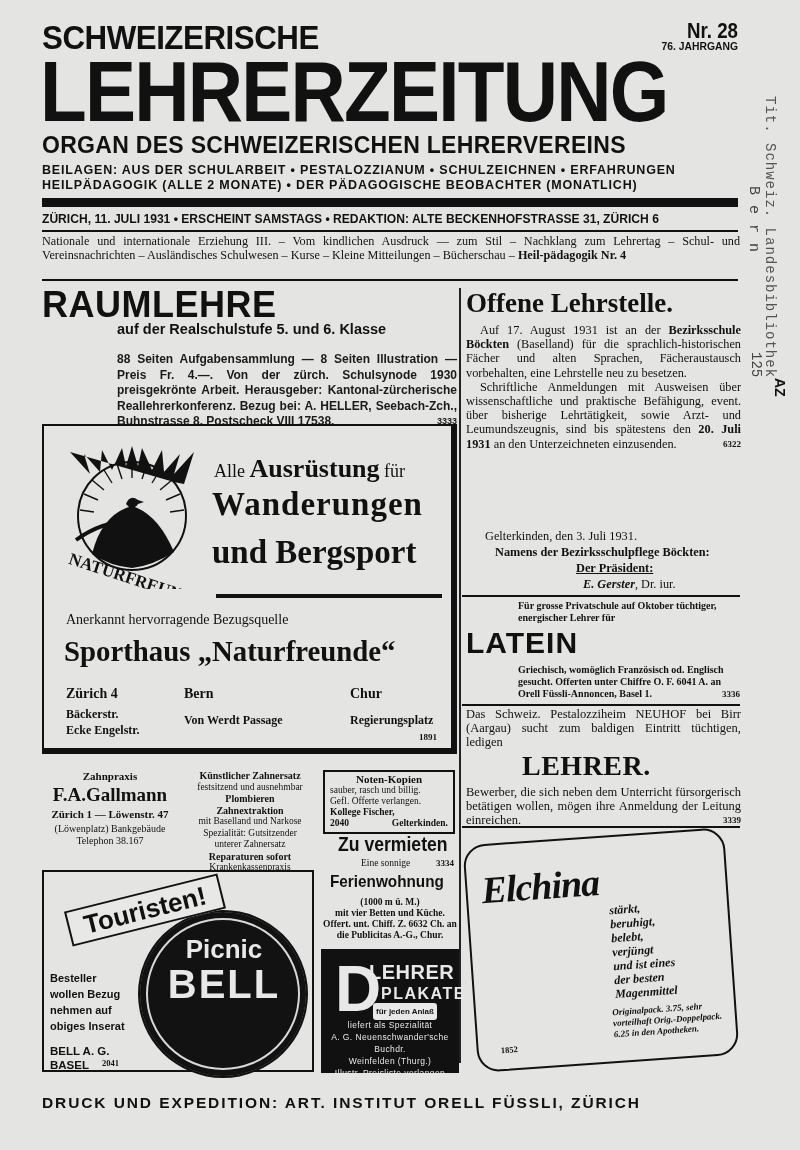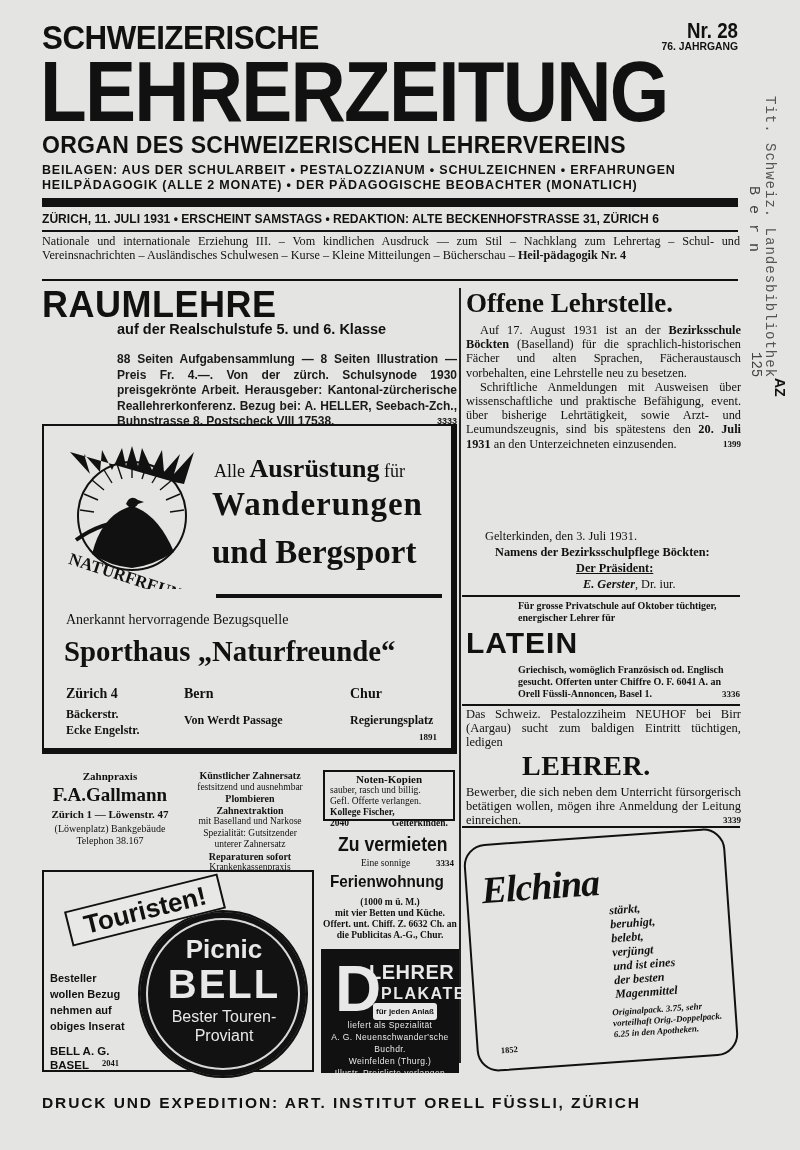--- a/index.html
+++ b/index.html
@@ -77,21 +77,21 @@
   #rule-r3 { left: 462px; top: 826px; width: 278px; height: 1.5px; background: #111; }
 
   
   #gal { left: 42px; top: 770px; width: 136px; text-align: center; }
   #gal .l1 { font-size: 11px; font-weight: bold; }
   #gal .l2 { font-size: 19px; font-weight: 900; margin-top: 2px; }
   #gal .l3 { font-size: 11px; font-weight: bold; margin-top: 2px; }
   #gal .l4 { font-size: 10px; margin-top: 3px; line-height: 12px; }
   #zahn { left: 182px; top: 770px; width: 136px; text-align: center; font-size: 9.5px; line-height: 11.5px; }
   #zahn .bb { font-weight: 900; font-size: 10px; }
-  #noten { left: 323px; top: 770px; width: 132px; height: 51px; border: 2px solid #111; padding: 2px 5px; font-size: 9.5px; line-height: 11px; }
+  #noten { left: 323px; top: 770px; width: 132px; height: 64px; border: 2px solid #111; padding: 2px 5px; font-size: 9.5px; line-height: 11px; }
   #noten .t { font-weight: 900; font-size: 11px; text-align: center; }
   #noten .row { display: flex; justify-content: space-between; font-weight: bold; }
   #zv-title { left: 338px; top: 833px; font-size: 20px; font-weight: bold; transform: scaleX(0.88); transform-origin: left top; }
   #zv-eine { left: 361px; top: 858px; font-size: 9.5px; }
   #zv-ref { left: 436px; top: 858px; font-size: 9px; font-weight: bold; }
   #zv-fer { left: 330px; top: 872px; font-size: 17px; font-weight: bold; transform: scaleX(0.9); transform-origin: left top; white-space: nowrap; }
   #zv-body { left: 322px; top: 897px; width: 136px; text-align: center; font-size: 9.5px; line-height: 11px; font-weight: bold; }
 
   
   #bell-box { left: 42px; top: 870px; width: 272px; height: 202px; border: 2px solid #111; }
@@ -198,21 +198,21 @@
   <div class="abs serif nf-city" style="left:140px">Bern</div>
   <div class="abs serif nf-addr" style="left:140px;top:286px">Von Werdt Passage</div>
   <div class="abs serif nf-city" style="left:306px">Chur</div>
   <div class="abs serif nf-addr" style="left:306px;top:286px">Regierungsplatz</div>
   <div class="abs serif" id="nf-ref">1891</div>
 </div>
 
 <div class="abs serif" id="ol-title">Offene Lehrstelle.</div>
 <div class="abs serif" id="ol-body">
   <p><span>Auf 17. August 1931 ist an der </span><b>Bezirksschule Böckten</b><span> (Baselland) für die sprachlich-historischen Fächer und alten Sprachen, Fächeraustausch vorbehalten, eine Lehrstelle neu zu besetzen.</span></p>
-  <p><span>Schriftliche Anmeldungen mit Ausweisen über wissenschaftliche und praktische Befähigung, event. über bisherige Lehrtätigkeit, sowie Arzt- und Leumundszeugnis, sind bis spätestens den </span><b>20. Juli 1931</b><span> an den Unterzeichneten einzusenden.</span> <span class="ref">1399</span></p>
+  <p><span>Schriftliche Anmeldungen mit Ausweisen über wissenschaftliche und praktische Befähigung, event. über bisherige Lehrtätigkeit, sowie Arzt- und Leumundszeugnis, sind bis spätestens den </span><b>20. Juli 1931</b><span> an den Unterzeichneten einzusenden.</span> <span class="ref">6322</span></p>
 </div>
 <div class="abs serif" id="ol-date">Gelterkinden, den 3. Juli 1931.</div>
 <div class="abs serif" id="ol-namens">Namens der Bezirksschulpflege Böckten:</div>
 <div class="abs serif" id="ol-praes">Der Präsident:</div>
 <div class="abs serif" id="ol-sign"><i>E. Gerster</i><span>, Dr. iur.</span></div>
 <div class="abs" id="rule-r1"></div>
 
 <div class="abs serif" id="lat-intro">Für grosse Privatschule auf Oktober tüchtiger, energischer Lehrer für</div>
 <div class="abs sans" id="lat-title">LATEIN</div>
 <div class="abs serif" id="lat-body">
@@ -264,21 +264,20 @@
 <div class="abs sans" id="zv-fer">Ferienwohnung</div>
 <div class="abs serif" id="zv-body">
   <div>(1000 m ü. M.)</div>
   <div>mit vier Betten und Küche. Offert. unt. Chiff. Z. 6632 Ch. an die Publicitas A.-G., Chur.</div>
 </div>
 
 <div class="abs" id="bell-box">
   <div class="abs" id="bell-circle"></div>
   <div class="abs sans" id="bell-picnic">Picnic</div>
   <div class="abs sans" id="bell-bell">BELL</div>
-  <div class="abs sans" id="bell-bester">Bester Touren-Proviant</div>
   <div class="abs" id="bell-tour">Touristen!</div>
   <div class="abs sans" id="bell-side" style="width:80px">Besteller wollen Bezug nehmen auf obiges Inserat</div>
   <div class="abs sans" id="bell-ag">
     <div>BELL A. G.</div>
     <div>BASEL</div>
   </div>
   <div class="abs serif" id="bell-ref">2041</div>
 </div>
 
 <div class="abs" id="dip-box">

